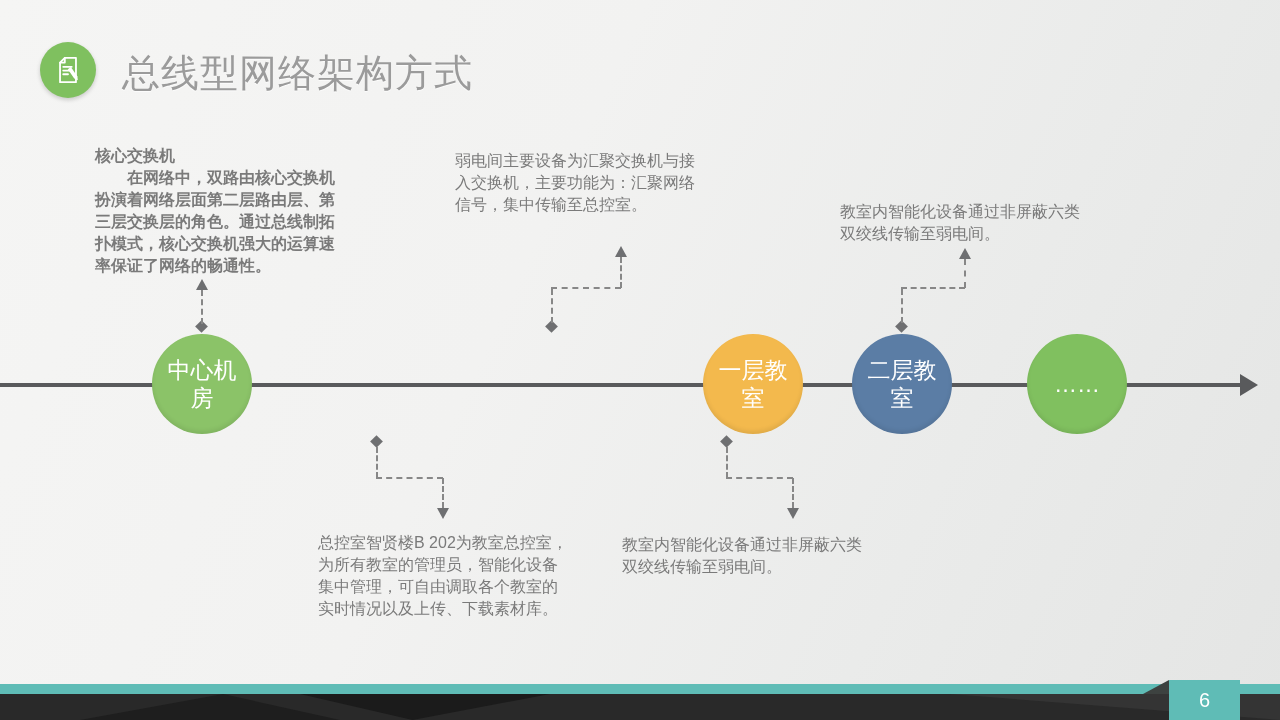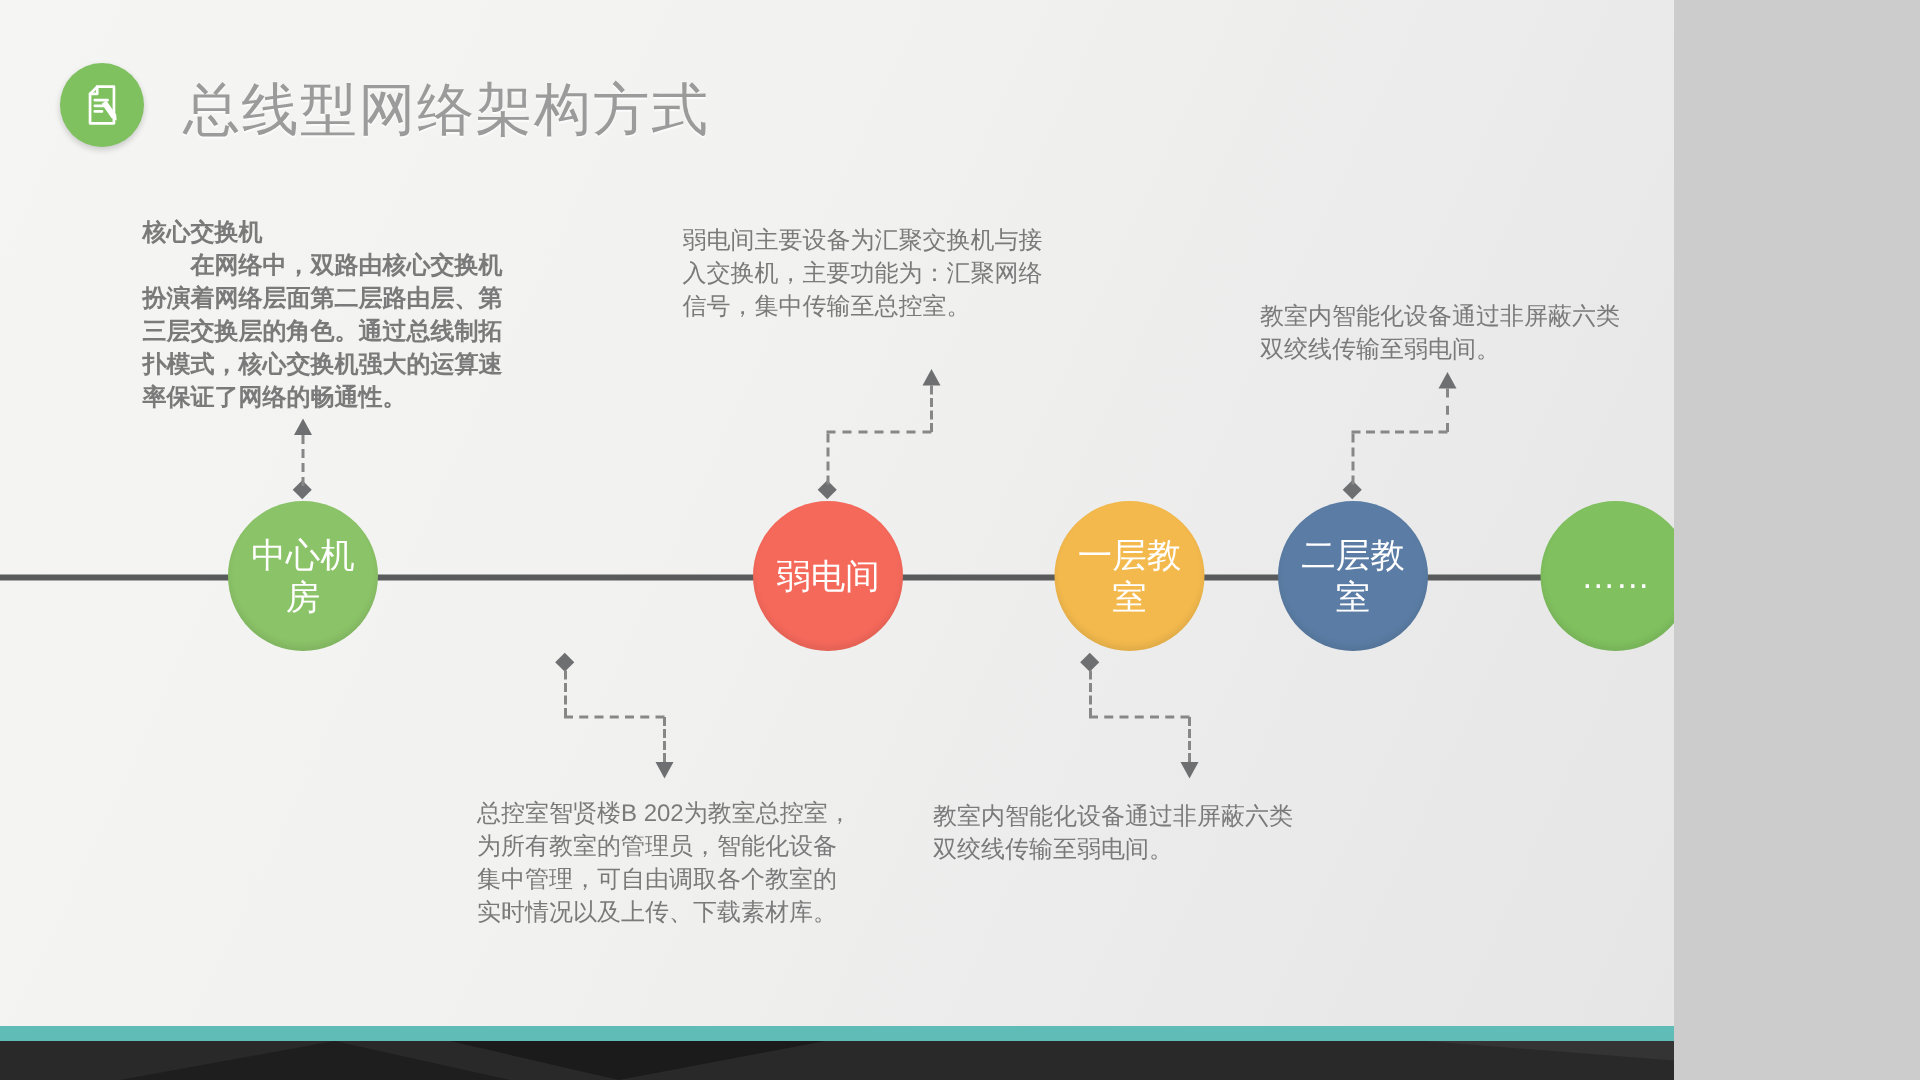--- a/index.html
+++ b/index.html
@@ -1,17 +1,17 @@
 <!DOCTYPE html>
 <html><head>
 <meta charset="utf-8">
 <style>
   html,body { margin:0; padding:0; background:#ccc; }
   .slide {
-    position:relative; width:1116px; height:720px; overflow:hidden;
+    position:relative; width:1280px; height:720px; overflow:hidden;
     font-family:"Liberation Sans","DejaVu Sans",sans-serif;
     background:linear-gradient(115deg,#f5f5f4 0%,#f2f2f1 40%,#eaebea 72%,#e4e5e4 100%);
   }
 
   
   .title-icon {
     position:absolute; left:40px; top:42px; width:56px; height:56px; border-radius:50%;
     background:#7fc05f; display:flex; align-items:center; justify-content:center;
     box-shadow:0 2px 4px rgba(0,0,0,.18);
   }
@@ -102,23 +102,20 @@
   <div class="note" style="left:622px; top:534px; width:262px;">教室内智能化设备通过非屏蔽六类
 双绞线传输至弱电间。</div>
 
   <div class="axis"></div>
   <div class="axis-arrow"></div>
 
   <div class="node n1" style="background: rgb(139, 195, 104);">
     <span>中心机
 房</span>
   </div>
-  <div class="node n3" style="background: rgb(245, 105, 91);">
-    <span>弱电间</span>
-  </div>
   <div class="node n4" style="background: rgb(243, 185, 77);">
     <span>一层教
 室</span>
   </div>
   <div class="node n5" style="background: rgb(91, 125, 165);">
     <span>二层教
 室</span>
   </div>
   <div class="node n6" style="background: rgb(128, 192, 95);">
     <span>……</span>

